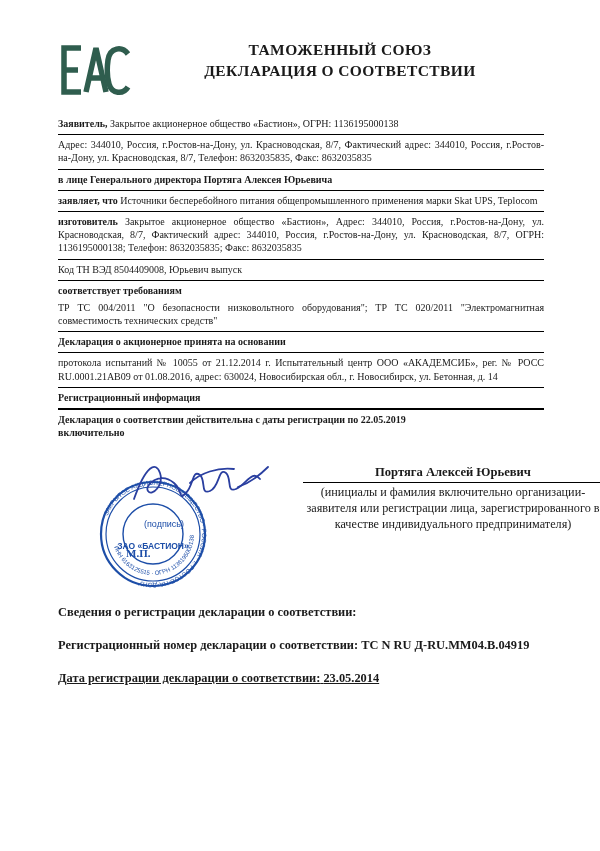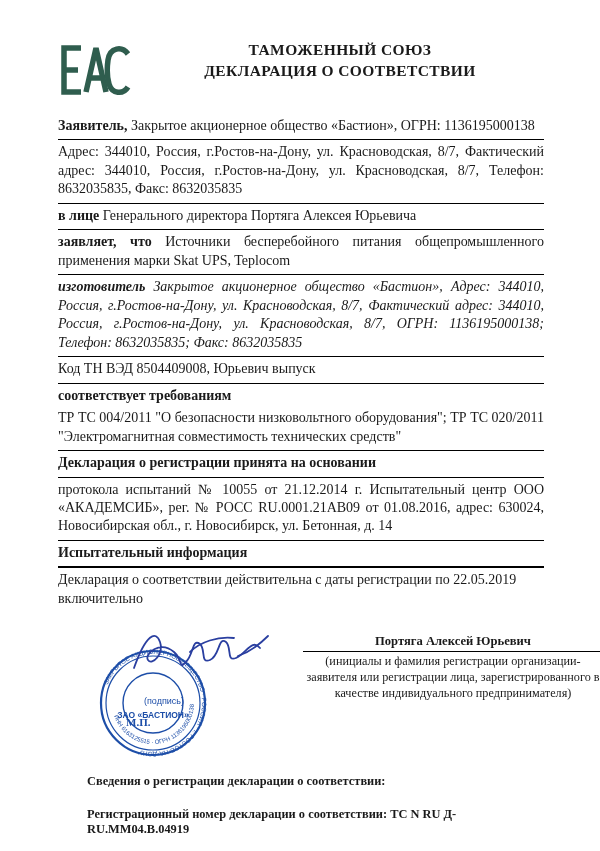--- a/index.html
+++ b/index.html
@@ -47,25 +47,25 @@
     letter-spacing: 0.4px;
     line-height: 1.35;
   }
 
   
   .rule {
     border-top: 1px solid #000;
   }
   .row {
     padding: 3px 0 4px 0;
-    font-size: 14px;
+    font-size: 10px;
     line-height: 1.32;
     text-align: justify;
   }
-  .b { font-weight: normal; }
+  .b { font-weight: bold; }
   .lead { font-weight: bold; }
 
   .spaced {
     text-align: justify;
     text-align-last: justify;
   }
 
   
   .sign-area {
     position: relative;
@@ -100,36 +100,36 @@
   .stamp {
     position: absolute;
     left: 36px;
     top: 18px;
     width: 118px;
     height: 118px;
   }
   .stamp-label {
     position: absolute;
     left: 86px;
-    top: 70px;
+    top: 62px;
     font-size: 9px;
     color: #1d4ea8;
     font-family: "Liberation Sans", sans-serif;
   }
   .mp {
     position: absolute;
     left: 68px;
     top: 90px;
     font-size: 11px;
     font-weight: bold;
     color: #1d4ea8;
   }
 
   
-  .reg-block { margin-top: 28px; margin-left: 29px; }
+  .reg-block { margin-top: 28px; }
   .reg-line {
     font-weight: bold;
     font-size: 12.4px;
     margin-bottom: 18px;
   }
   .reg-line:last-child { margin-bottom: 0; text-decoration: underline; }
 </style>
 </head>
 <body>
 
@@ -168,44 +168,44 @@
     <span class="b">Генерального директора Портяга Алексея Юрьевича</span>
   </div>
 
   <div class="rule"></div>
   <div class="row">
     <span class="lead">заявляет, что</span>
     <span>Источники бесперебойного питания общепромышленного применения марки Skat UPS, Teplocom</span>
   </div>
 
   <div class="rule"></div>
-  <div class="row" style="text-align: justify; font-style: italic;">
+  <div class="row" style="text-align: justify;">
     <span class="lead">изготовитель</span>
     <span>Закрытое акционерное общество «Бастион», Адрес: 344010, Россия, г.Ростов-на-Дону, ул. Красноводская, 8/7, Фактический адрес: 344010, Россия, г.Ростов-на-Дону, ул. Красноводская, 8/7, ОГРН: 1136195000138; Телефон: 8632035835; Факс: 8632035835</span>
   </div>
 
   <div class="rule"></div>
   <div class="row">Код ТН ВЭД 8504409008, Юрьевич выпуск</div>
 
   <div class="rule"></div>
   <div class="row">
     <span class="lead">соответствует требованиям</span>
   </div>
   <div class="row" style="padding-top:0;">ТР ТС 004/2011 "О безопасности низковольтного оборудования"; ТР ТС 020/2011 "Электромагнитная совместимость технических средств"</div>
 
   <div class="rule"></div>
   <div class="row">
-    <span class="lead">Декларация о регистрации принята на основании</span>
+    <span class="lead">Декларация о акционерное принята на основании</span>
   </div>
   <div class="rule"></div>
   <div class="row">протокола испытаний № 10055 от 21.12.2014 г. Испытательный центр ООО «АКАДЕМСИБ», рег. № РОСС RU.0001.21АВ09 от 01.08.2016, адрес: 630024, Новосибирская обл., г. Новосибирск, ул. Бетонная, д. 14</div>
 
   <div class="rule"></div>
   <div class="row">
-    <span class="lead">Испытательный информация</span>
+    <span class="lead">Регистрационный информация</span>
   </div>
   <div class="rule"></div>
 
   <div class="rule"></div>
   <div class="row">
     <span class="b spaced" style="display:inline;">Декларация о соответствии действительна с даты регистрации по</span>
     <span class="b">22.05.2019</span><br>
     <span class="b">включительно</span>
   </div>
 
@@ -235,21 +235,21 @@
       <g fill="none" stroke="#2a3fa0" stroke-width="1.8" stroke-linecap="round">
         <path d="M8 46 C20 12, 30 8, 34 20 C38 32, 26 44, 22 38 C18 32, 34 18, 48 30 C58 39, 52 48, 60 40 C68 32, 66 16, 74 22 C80 27, 74 42, 84 38 C94 34, 92 14, 100 20 C106 25, 100 40, 110 36 C120 32, 126 16, 134 26"></path>
         <path d="M64 30 C74 20, 92 14, 108 16"></path>
         <path d="M112 34 C124 30, 134 22, 142 14"></path>
       </g>
     </svg>
 
     <div class="sign-right">
       <div class="sign-name">Портяга Алексей Юрьевич</div>
       <div class="sign-underline">
-        <span>(инициалы и фамилия регистрации организации-</span><br>
+        <span>(инициалы и фамилия включительно организации-</span><br>
         <span>заявителя или регистрации лица, зарегистрированного в</span><br>
         <span>качестве индивидуального предпринимателя)</span>
       </div>
     </div>
   </div>
 
   <div class="reg-block">
     <div class="reg-line">Сведения о регистрации декларации о соответствии:</div>
     <div class="reg-line">
       <span>Регистрационный номер декларации о соответствии:</span>

